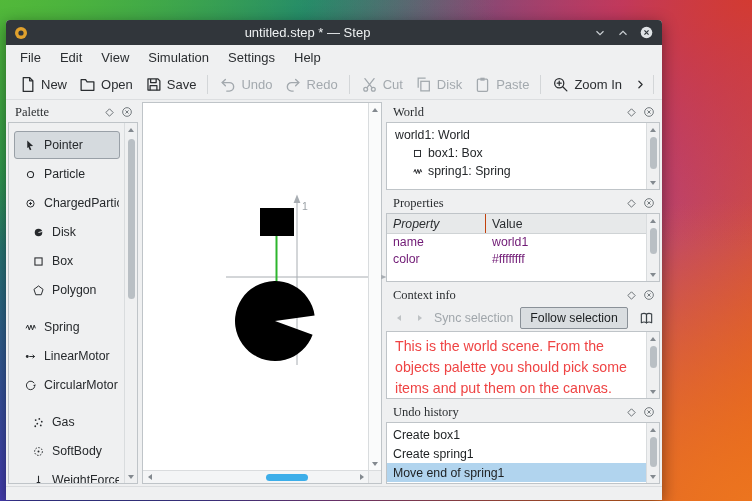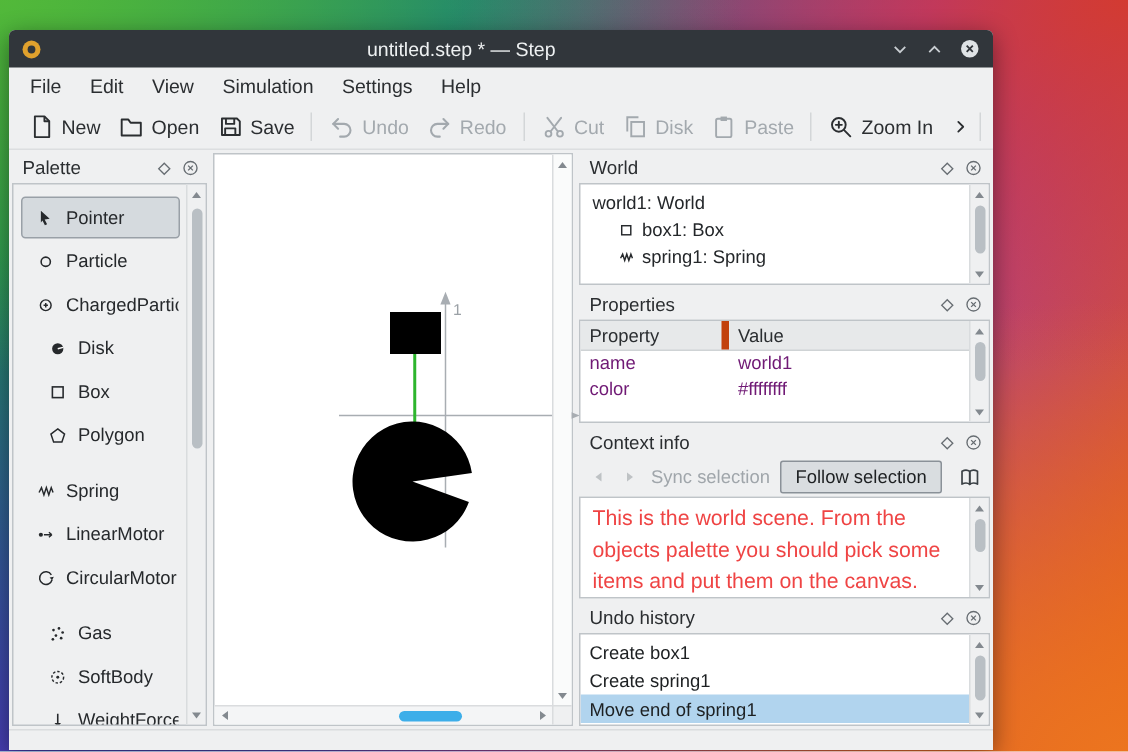--- a/index.html
+++ b/index.html
@@ -36,21 +36,21 @@
   .tbtn { display:flex; align-items:center; gap:5px; padding:4px 6px; border-radius:2px; white-space:nowrap; }
   .tbtn.disabled { color:#a3a9ae; }
   .tsep { width:1px; height:19px; background:#d3d6d8; margin:0 5px; flex:0 0 1px; }
   .push { margin-left:auto; }
 
   
   .main { flex:1; display:flex; gap:4px; padding:2px; min-height:0; }
   .panel { display:flex; flex-direction:column; min-height:0; }
   .phead { flex:0 0 20px; display:flex; align-items:center; gap:6px; padding:0 5px 0 7px;
     font-size:12.5px; color:#2b2e31; }
-  .phead .ptitle { flex:1; white-space:nowrap; overflow:hidden; }
+  .phead .ptitle { flex:1; white-space:nowrap; overflow:hidden;font-family:Liberation Serif, serif; }
   .pbody { flex:1; background:#fff; border:1px solid #bfc4c8; position:relative; overflow:hidden; min-height:0; }
 
   
   .palette { flex:0 0 130px; width:130px; }
   .palette .pbody { background:#eff0f1; }
   .pal-list { padding:8px 17px 0 5px; }
   .pal-item { height:28px; display:flex; align-items:center; gap:7px; padding:0 3px 0 9px;
     margin-bottom:1px; font-size:12.3px; color:#26292c; border:1px solid transparent; border-radius:3px;
     white-space:nowrap; overflow:hidden; }
   .pal-item.ind { padding-left:17px; }
@@ -87,21 +87,21 @@
   .rightcol { flex:0 0 274px; width:274px; display:flex; flex-direction:column; gap:3px; }
   .p-world { flex:0 0 88px; } .p-props { flex:0 0 89px; } .p-ctx { flex:0 0 114px; } .p-undo { flex:1; }
 
   .tree-row { height:18px; display:flex; align-items:center; gap:5px; padding-left:8px;
     font-size:12.3px; color:#24272a; margin-right:13px; white-space:nowrap; overflow:hidden; }
   .tree-row.child { padding-left:25px; }
   .tree-pad { padding-top:3px; }
 
   .prop-head { display:flex; height:20px; background:#e7e9ea; border-bottom:1px solid #cfd3d5;
     font-size:12.3px; color:#2b2e31; margin-right:13px; }
-  .prop-head .c1 { width:99px; padding:3px 6px; border-right:5px solid #c2410c; }
+  .prop-head .c1 { width:99px; padding:3px 6px; border-right:1px solid #c2410c;font-style:italic; }
   .prop-head .c2 { flex:1; padding:3px 6px; }
   .prop-row { display:flex; height:17px; font-size:12.3px; color:#701a75; margin-right:13px; }
   .prop-row .c1 { width:99px; padding:1px 6px; }
   .prop-row .c2 { flex:1; padding:1px 6px; white-space:nowrap; overflow:hidden; }
 
   .ctx-nav { flex:0 0 26px; display:flex; align-items:center; gap:7px; padding:0 6px;
     background:#eff0f1; font-size:12.3px; }
   .ctx-nav .navarrow { display:flex; align-items:center; justify-content:center; width:14px; height:16px; }
   .ctx-nav .navarrow .chev-left, .ctx-nav .navarrow .chev-right { opacity:.45; }
   .sync-label { color:#a0a6ab; white-space:nowrap; }

